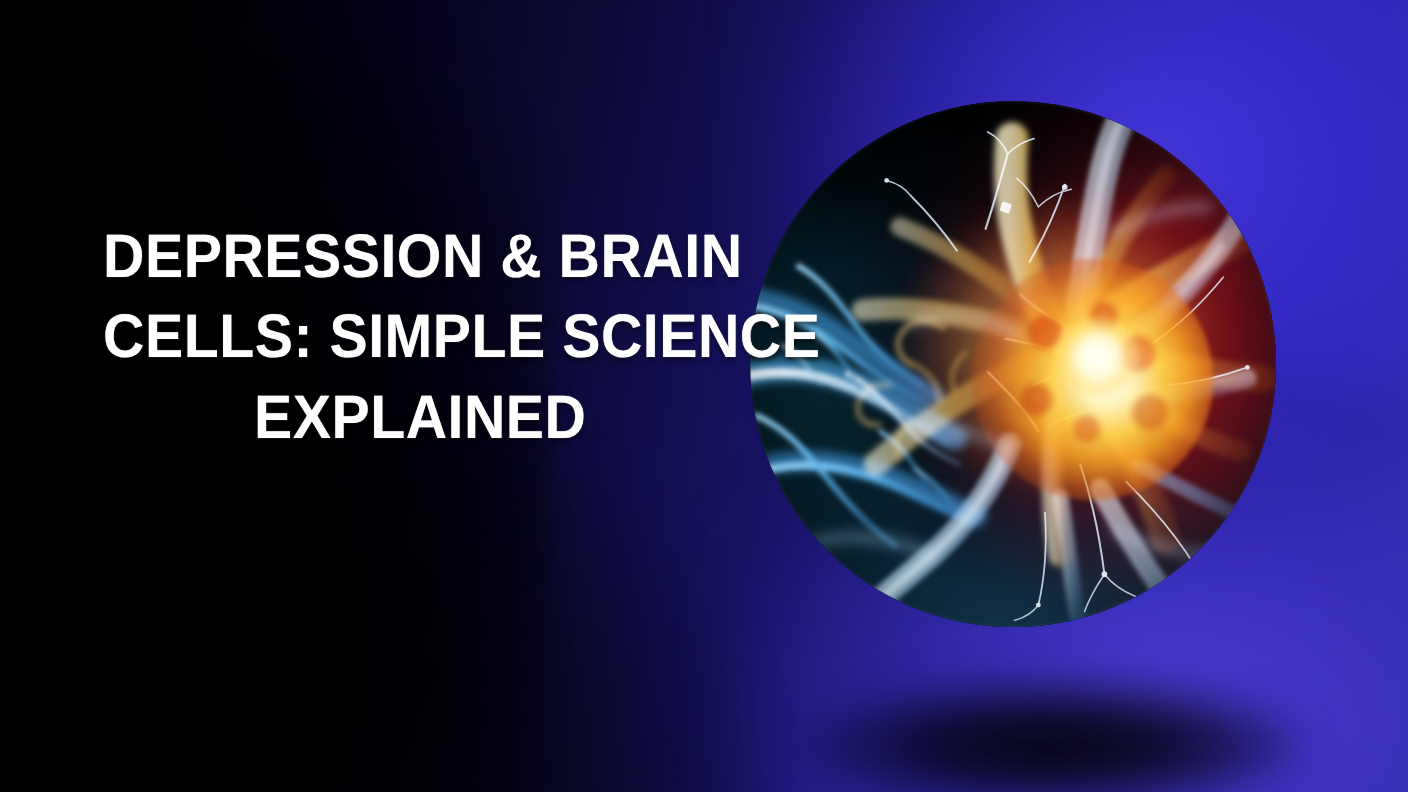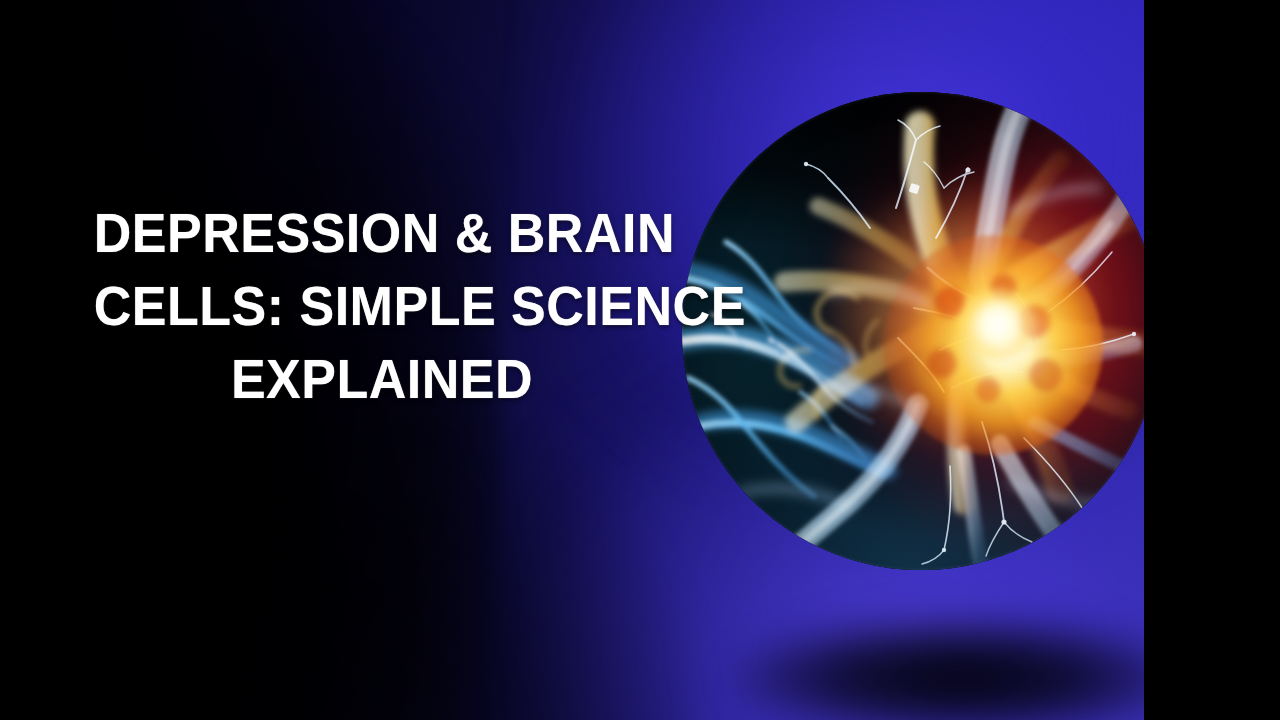--- a/index.html
+++ b/index.html
@@ -2,21 +2,21 @@
 <html><head>
 <meta charset="utf-8">
 <style>
   html, body {
     margin: 0;
     padding: 0;
     background: #000;
   }
   #stage {
     position: relative;
-    width: 1144px;
+    width: 1280px;
     height: 720px;
     overflow: hidden;
     font-family: "Liberation Sans", sans-serif;
     background: #a21caf;
     text-decoration: underline;
   }
 
   
   .bg-base {
     position: absolute;

